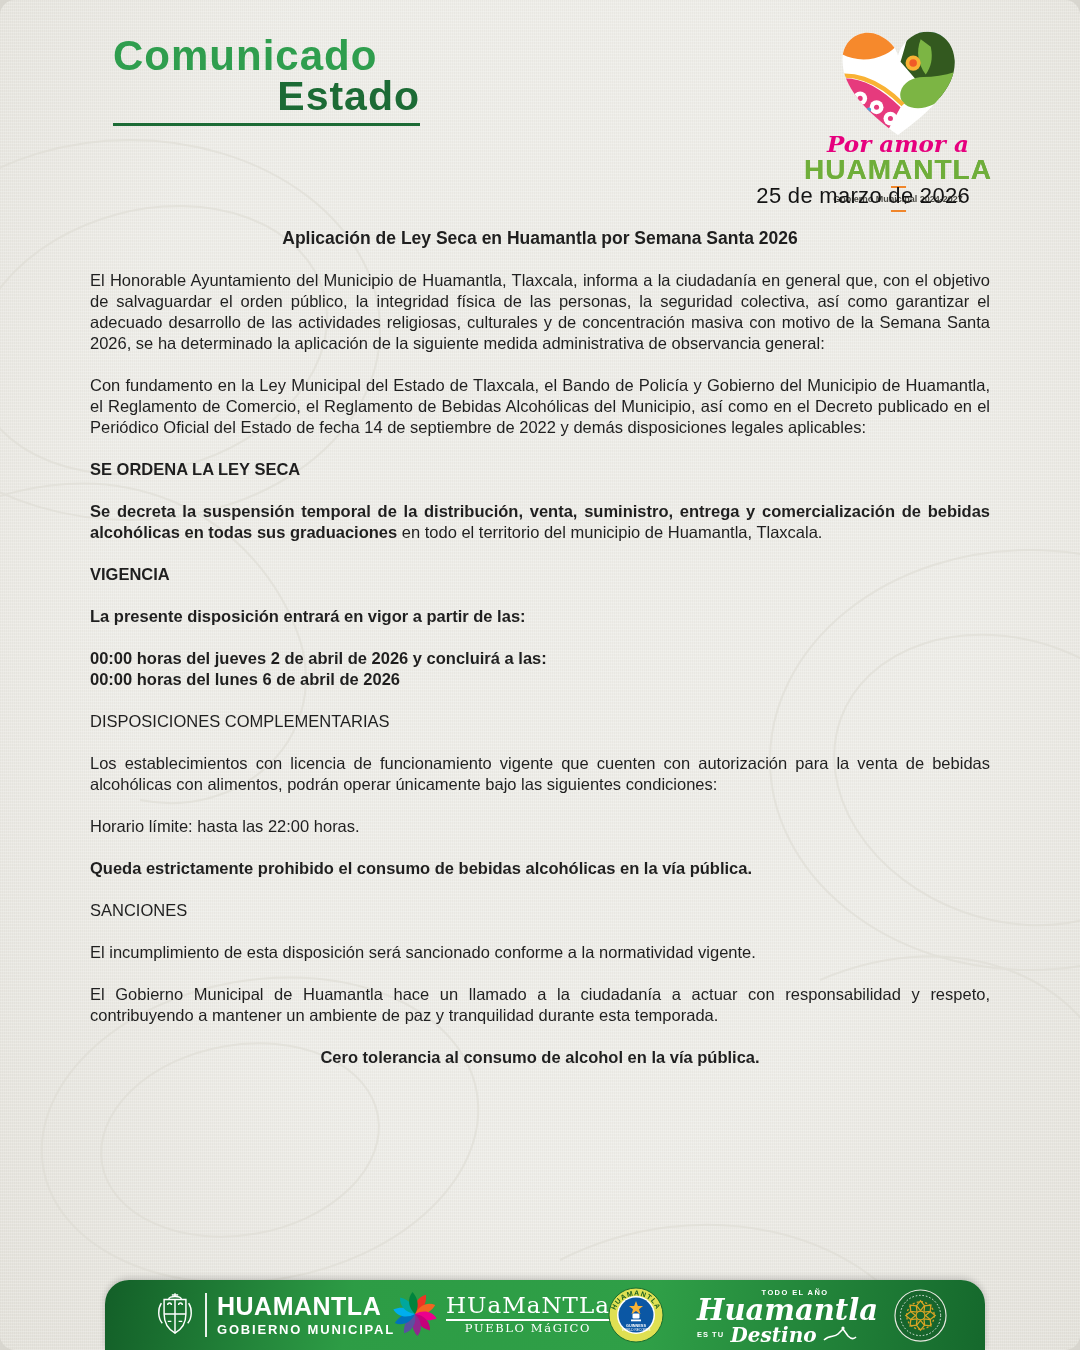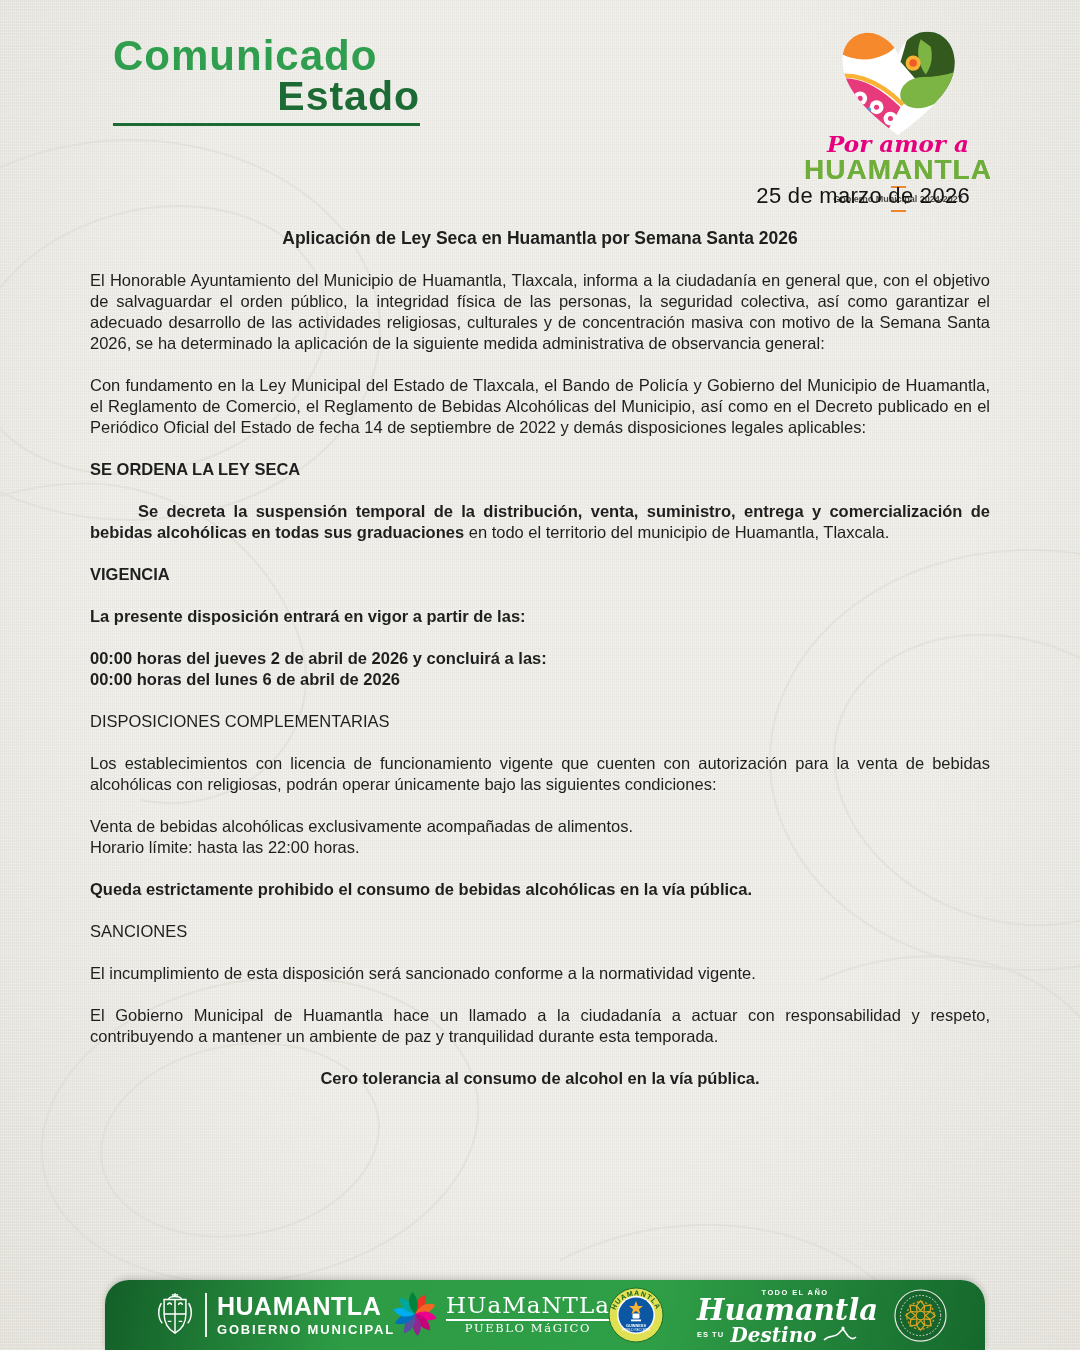--- a/index.html
+++ b/index.html
@@ -1,18 +1,18 @@
 <!DOCTYPE html>
 <html><head>
 <meta charset="utf-8">
 <style>
   html,body{margin:0;padding:0;background:#d8d6cf;}
   .page{position:relative;width:1080px;height:1350px;overflow:hidden;
         background:radial-gradient(ellipse at 50% 40%, #eeede8 55%, #e4e2db 100%);
-        font-family:"Liberation Sans", sans-serif;color:#1f1f1f;}
+        font-family:"Liberation Sans", sans-serif;color:#1f1f1f;border-radius:15px;}
   .page::before{content:"";position:absolute;inset:0;pointer-events:none;
         background:repeating-linear-gradient(0deg, rgba(255,255,255,.20) 0 1px, transparent 1px 3px),
                    repeating-linear-gradient(90deg, rgba(120,118,110,.045) 0 1px, transparent 1px 2px);}
   .watermark{position:absolute;inset:0;width:100%;height:100%;pointer-events:none;}
 
   
   .brand{position:absolute;left:113px;top:34px;width:307px;}
   .brand-line1{font-size:42px;font-weight:800;color:#2f9e4e;letter-spacing:1px;line-height:1.05;}
   .brand-line2{font-size:41px;font-weight:800;color:#1c6b35;letter-spacing:1px;text-align:right;line-height:1.0;margin-top:-2px;}
   .brand-underline{height:3px;background:#1c6b35;margin-top:6px;}
@@ -28,21 +28,21 @@
         font-size:9px;font-weight:bold;color:#4a4a44;flex-direction:column;}
   .dash{width:15px;height:2px;background:#f0862b;display:inline-block;}
 
   .doc-date{position:absolute;top:183px;right:110px;font-size:22px;color:#141414;letter-spacing:.3px;}
 
   
   .doc{position:absolute;left:90px;top:228px;width:900px;font-size:16.5px;line-height:21px;}
   .doc h1{font-size:17.5px;font-weight:bold;text-align:center;margin:0 0 21px;}
   .doc p{margin:0 0 21px;}
   .justify{text-align:justify;}
-  .bold{font-weight:bold;margin-left:48px;}
+  .bold{font-weight:bold;}
   .center{text-align:center;}
   .blk{display:block;}
 
   
   .footer-bar{position:absolute;left:105px;top:1280px;width:880px;height:70px;
         border-radius:24px 24px 0 0;
         background:linear-gradient(100deg,#135f28 0%,#2d9c45 28%,#2f9f47 62%,#15682c 100%);
         box-shadow:0 -2px 6px rgba(0,0,0,.18);}
   .f-group{position:absolute;display:flex;align-items:center;color:#fff;}
   .f-gob{left:50px;top:11px;gap:10px;}
@@ -155,24 +155,23 @@
 
     <p class="bold">
         <span class="blk">00:00 horas del jueves 2 de abril de 2026 y concluirá a las:</span>
         <span class="blk">00:00 horas del lunes 6 de abril de 2026</span>
       </p>
 
     <p>
         <span class="blk">DISPOSICIONES COMPLEMENTARIAS</span>
       </p>
 
-    <p class="justify">Los establecimientos con licencia de funcionamiento vigente que cuenten con autorización para la venta de bebidas alcohólicas con religiosas, podrán operar únicamente bajo las siguientes condiciones:</p>
+    <p class="justify">Los establecimientos con licencia de funcionamiento vigente que cuenten con autorización para la venta de bebidas alcohólicas con alimentos, podrán operar únicamente bajo las siguientes condiciones:</p>
 
     <p>
-        <span class="blk">Venta de bebidas alcohólicas exclusivamente acompañadas de alimentos.</span>
         <span class="blk">Horario límite: hasta las 22:00 horas.</span>
       </p>
 
     <p class="bold">Queda estrictamente prohibido el consumo de bebidas alcohólicas en la vía pública.</p>
 
     <p>SANCIONES</p>
 
     <p>El incumplimiento de esta disposición será sancionado conforme a la normatividad vigente.</p>
 
     <p class="justify">El Gobierno Municipal de Huamantla hace un llamado a la ciudadanía a actuar con responsabilidad y respeto, contribuyendo a mantener un ambiente de paz y tranquilidad durante esta temporada.</p>

